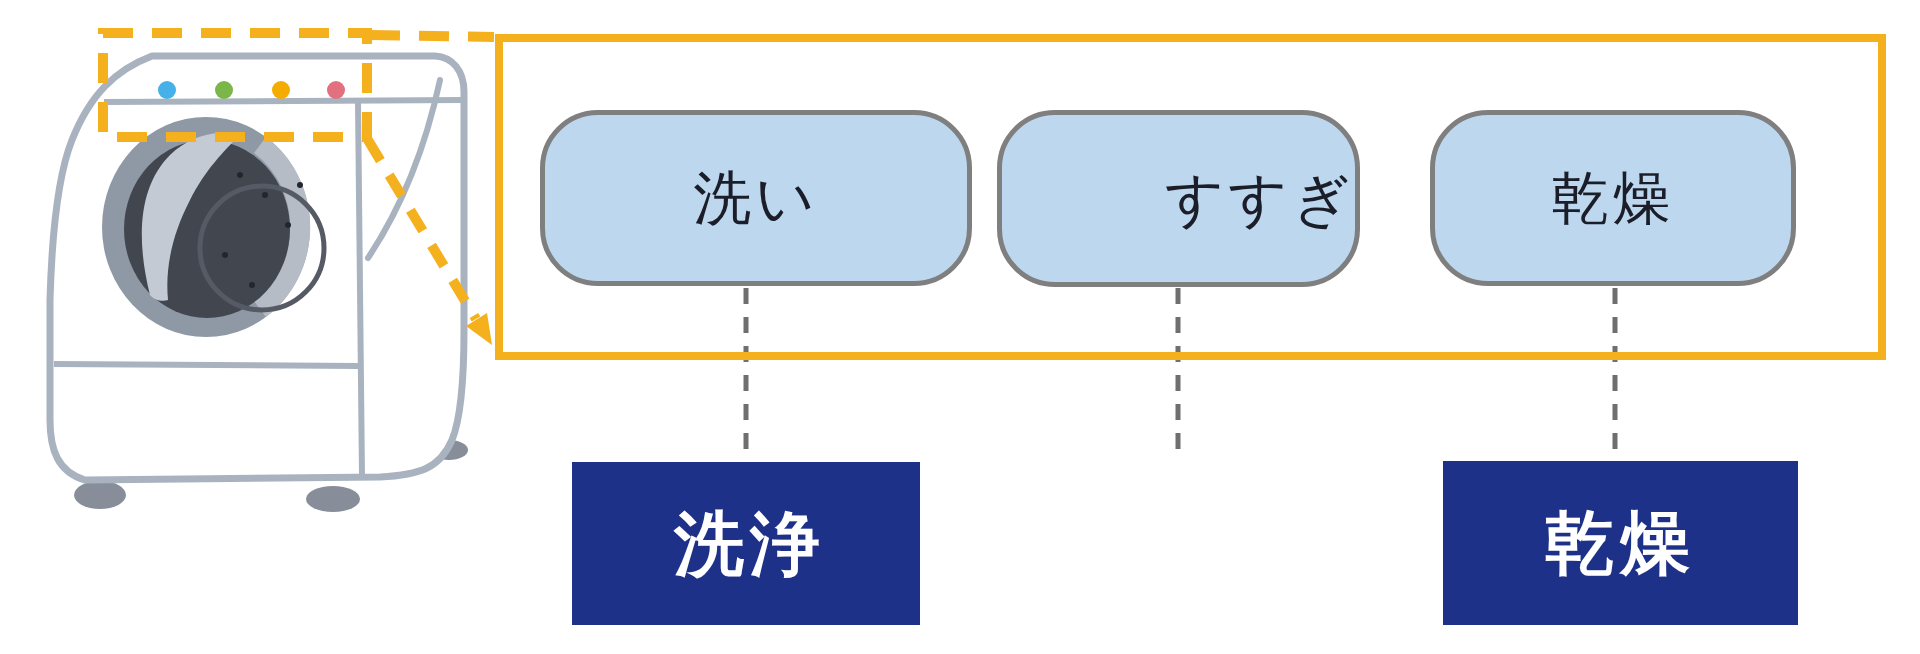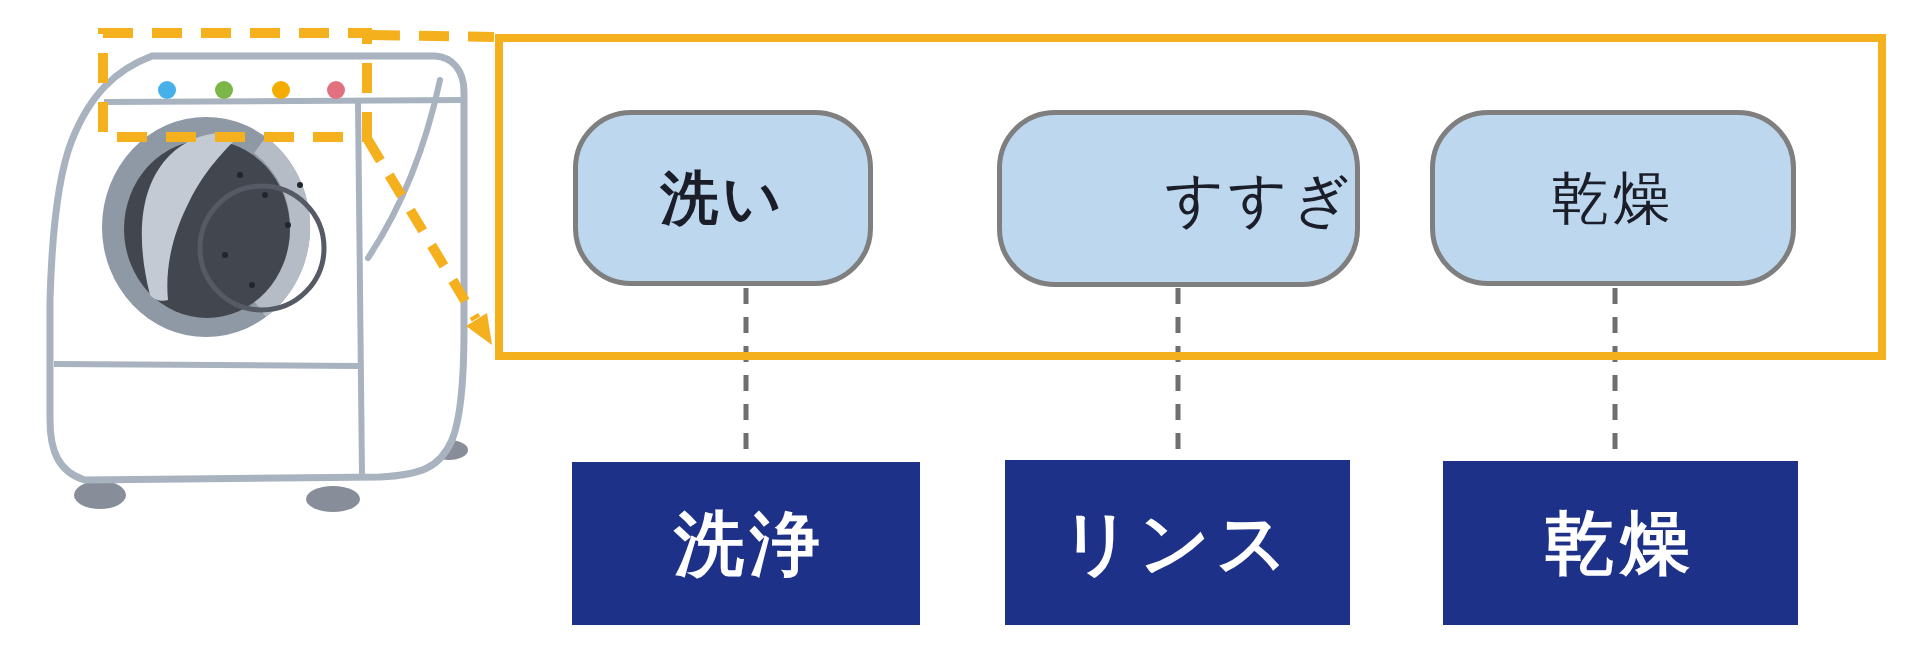--- a/index.html
+++ b/index.html
@@ -16,21 +16,21 @@
     box-sizing:border-box;
     background:#BDD7EE;
     border:5px solid #7F7F7F;
     border-radius:58px;
     display:flex;align-items:center;justify-content:center;
     color:#1b1e28;
     font-size:58px;
     letter-spacing:4px;
     line-height:1;
   }
-  .btn1{left:573px;top:110px;width:300px;height:176px;font-weight:bold;}
+  .btn1{left:540px;top:110px;width:432px;height:176px;}
   .btn2{left:997px;top:110px;width:363px;height:177px;justify-content:flex-end;}
   .btn3{left:1430px;top:110px;width:366px;height:176px;}
   .stage-box{
     position:absolute;
     box-sizing:border-box;
     background:#1D3189;
     display:flex;align-items:center;justify-content:center;
     color:#ffffff;
     font-size:70px;
     font-weight:bold;
@@ -122,20 +122,17 @@
   <div class="cycle-button btn2">
     <span>すすぎ</span>
   </div>
   <div class="cycle-button btn3">
     <span>乾燥</span>
   </div>
 
   <div class="stage-box stage1">
     <span>洗浄</span>
   </div>
-  <div class="stage-box stage2">
-    <span>リンス</span>
-  </div>
   <div class="stage-box stage3">
     <span>乾燥</span>
   </div>
 
 </div>
 
 </body></html>

